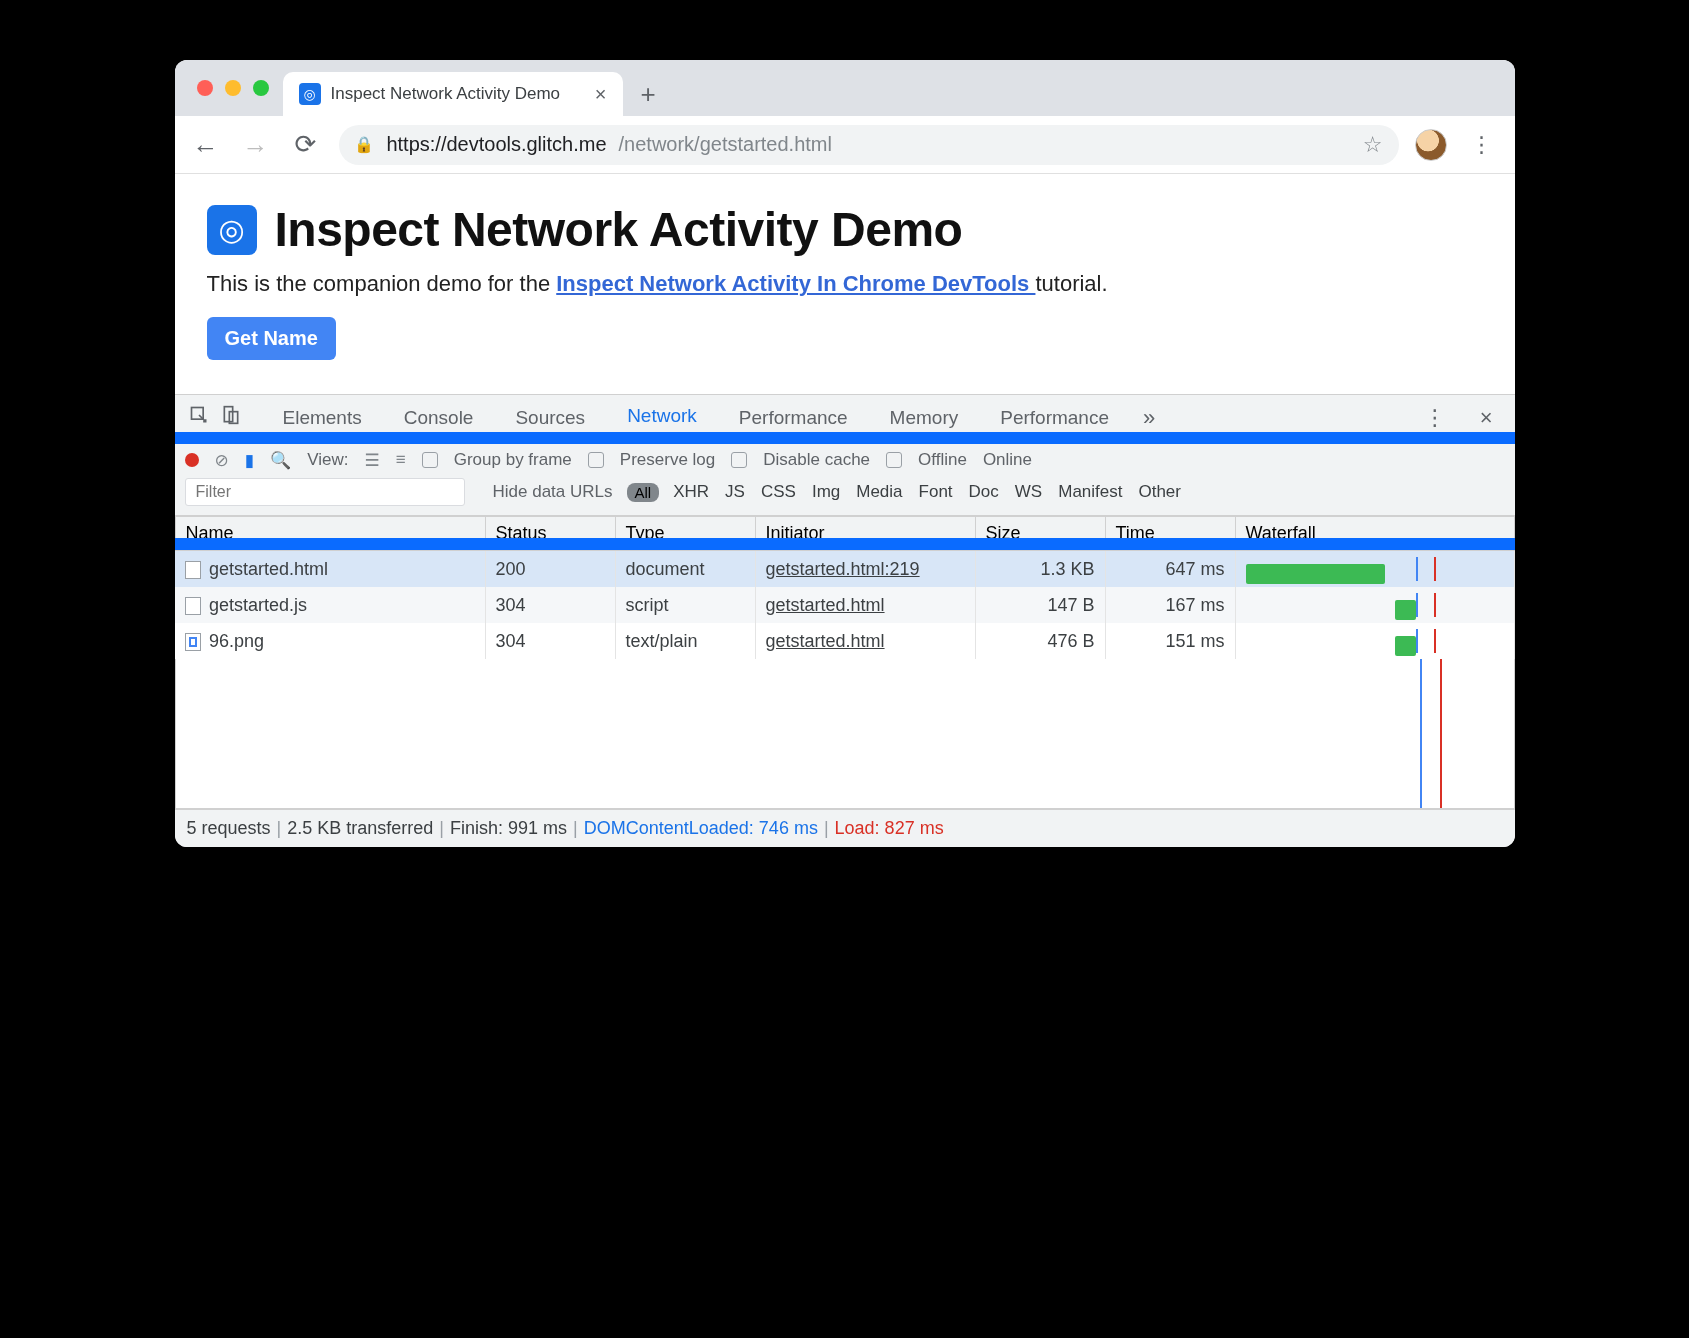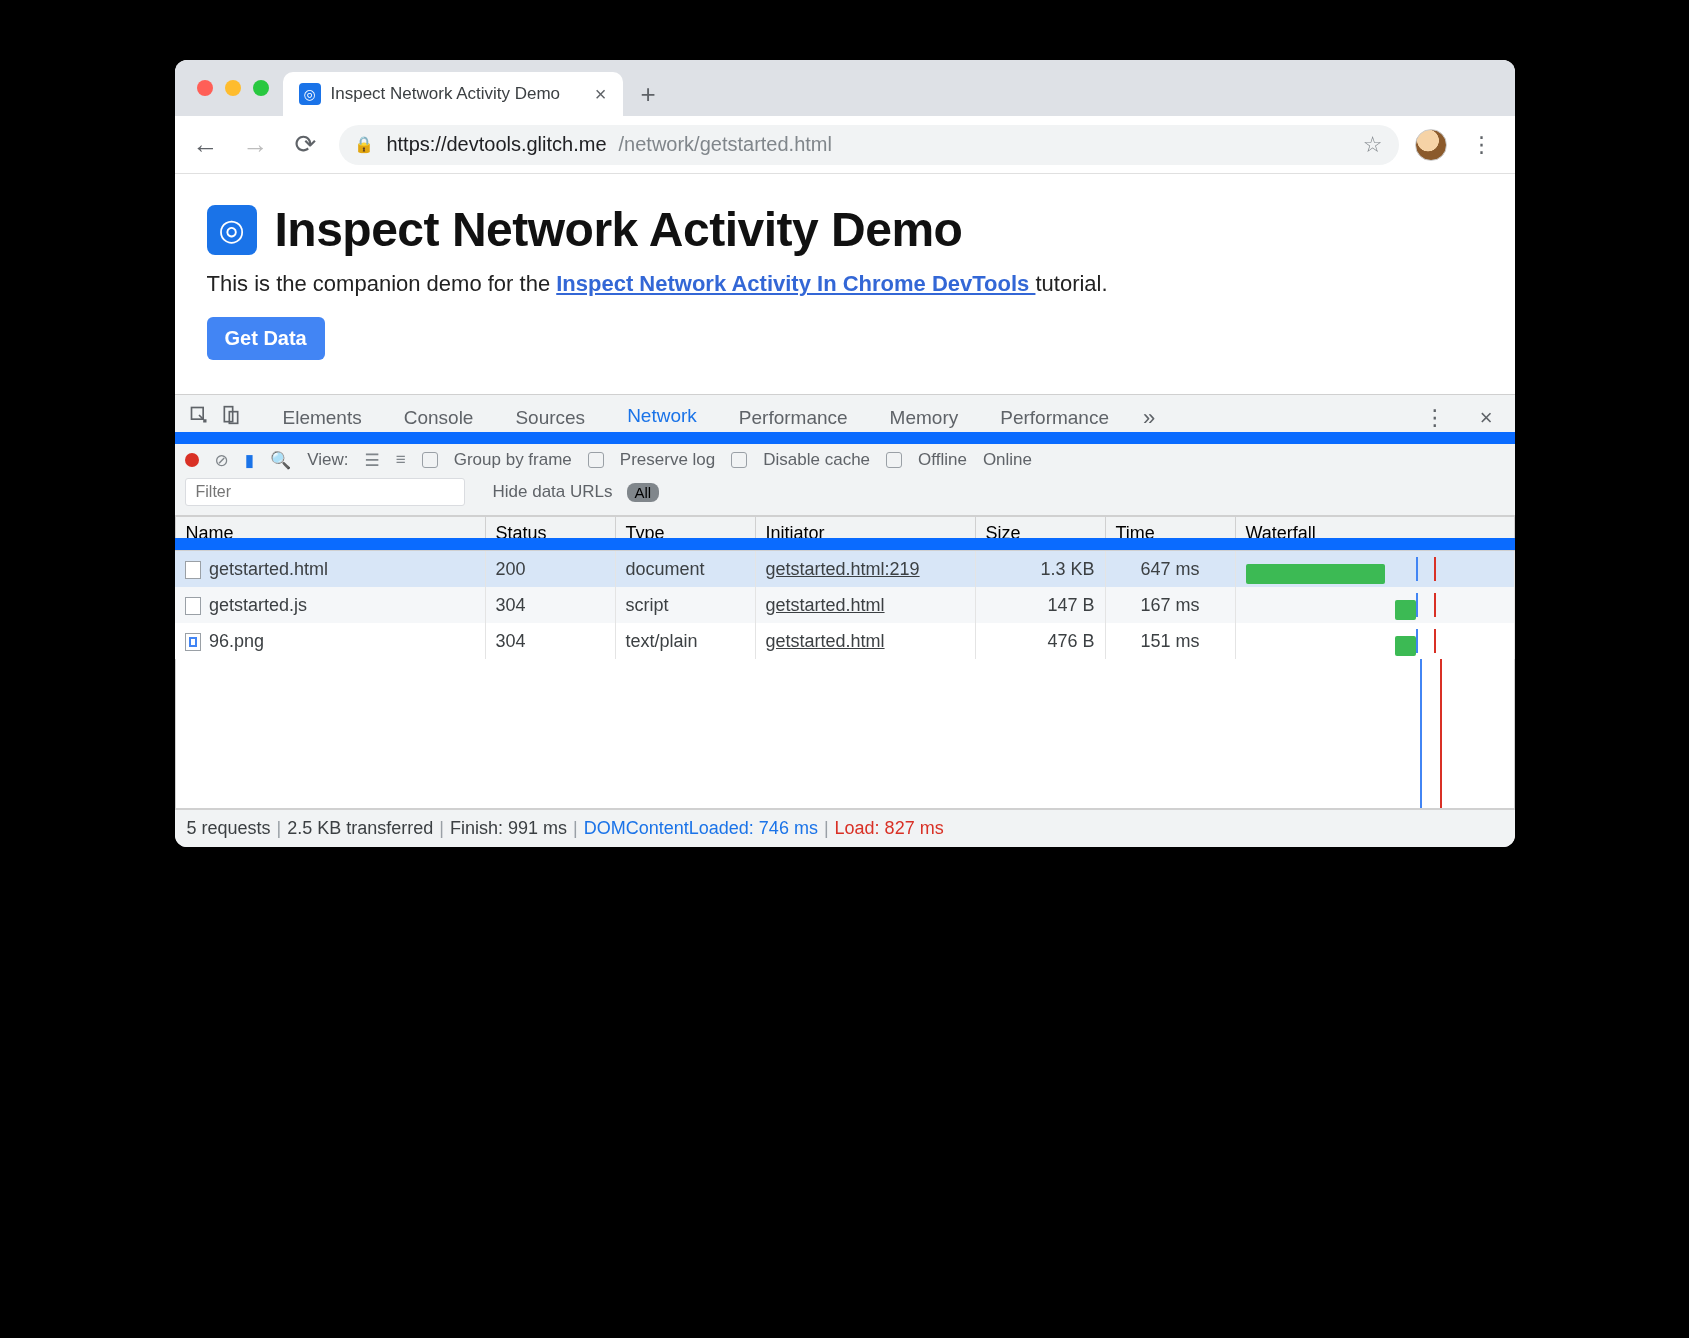--- a/index.html
+++ b/index.html
@@ -170,21 +170,21 @@
     border-right:1px solid #e4e4e4; padding:6px 10px; height:36px;
     color:#3c4043;
   }
   .nw-table tr:nth-child(even) td { background:#f5f7f9;}
   .nw-table tr.selected td { background:#d8e6f7;}
   .col-name { width:310px;}
   .col-status { width:130px;}
   .col-type { width:140px;}
   .col-init { width:220px;}
   .col-size { width:130px; text-align:right;}
-  .col-time { width:130px; text-align:center;}
+  .col-time { width:130px; text-align:right;}
   .col-wf { }
   .file-ico {
     width:16px;height:18px;border:1.5px solid #9aa0a6;display:inline-block;
     margin-right:8px;vertical-align:middle;background:#fff;position:relative;
   }
   .file-ico.img::after{content:'';position:absolute;inset:3px;border:2px solid #4285f4;}
   .init-link { color:#3c4043; text-decoration:underline;}
   .wf-cell { position:relative; height:100%;}
   .wf-bar { position:absolute; top:7px; height:20px; background:#3cba54; border-radius:2px;}
   .wf-line-blue { position:absolute; top:0;bottom:0;width:2px;background:#4285f4;}
@@ -238,21 +238,21 @@
   </div>
 
   <div class="page">
     <div class="page-head">
       <div class="logo">◎</div>
       <h1 class="demo-title">Inspect Network Activity Demo</h1>
     </div>
     <p class="demo-para">
       <span>This is the companion demo for the </span><a href="#">Inspect Network Activity In Chrome DevTools </a><span>tutorial.</span>
     </p>
-    <button class="btn-getdata">Get Data</button>
+    <button class="btn-getdata">Get Name</button>
   </div>
 
   <div class="dt-tabs">
     <div class="sel-icons">
       <span><svg viewBox="0 0 24 24" fill="none" stroke="#5f6368" stroke-width="2">
             <rect x="3" y="3" width="14" height="14"></rect>
             <path d="M12 12 L20 20 M17 20 L20 20 L20 17"></path>
           </svg></span>
       <span><svg viewBox="0 0 24 24" fill="none" stroke="#5f6368" stroke-width="2">
             <rect x="4" y="2" width="10" height="18"></rect>
@@ -286,20 +286,32 @@
         <span>Disable cache</span>
         <span class="chk"></span>
         <span>Offline</span>
         <span>Online</span>
       </div>
       <div class="nw-row2">
         <input class="filter-input" placeholder="Filter" style="">
         <span class="chk"></span>
         <span>Hide data URLs</span>
         <span class="pill">All</span>
+        <span id="ftypes-slot" style="display: flex; gap: 16px;">
+            <span class="ftype">XHR</span>
+            <span class="ftype">JS</span>
+            <span class="ftype">CSS</span>
+            <span class="ftype">Img</span>
+            <span class="ftype">Media</span>
+            <span class="ftype">Font</span>
+            <span class="ftype">Doc</span>
+            <span class="ftype">WS</span>
+            <span class="ftype">Manifest</span>
+            <span class="ftype">Other</span>
+          </span>
       </div>
     </div>
 
     <table class="nw-table">
       <thead>
           <tr id="nw-head">
             <th class="col-name">Name</th>
             <th class="col-status">Status</th>
             <th class="col-type">Type</th>
             <th class="col-init">Initiator</th>

